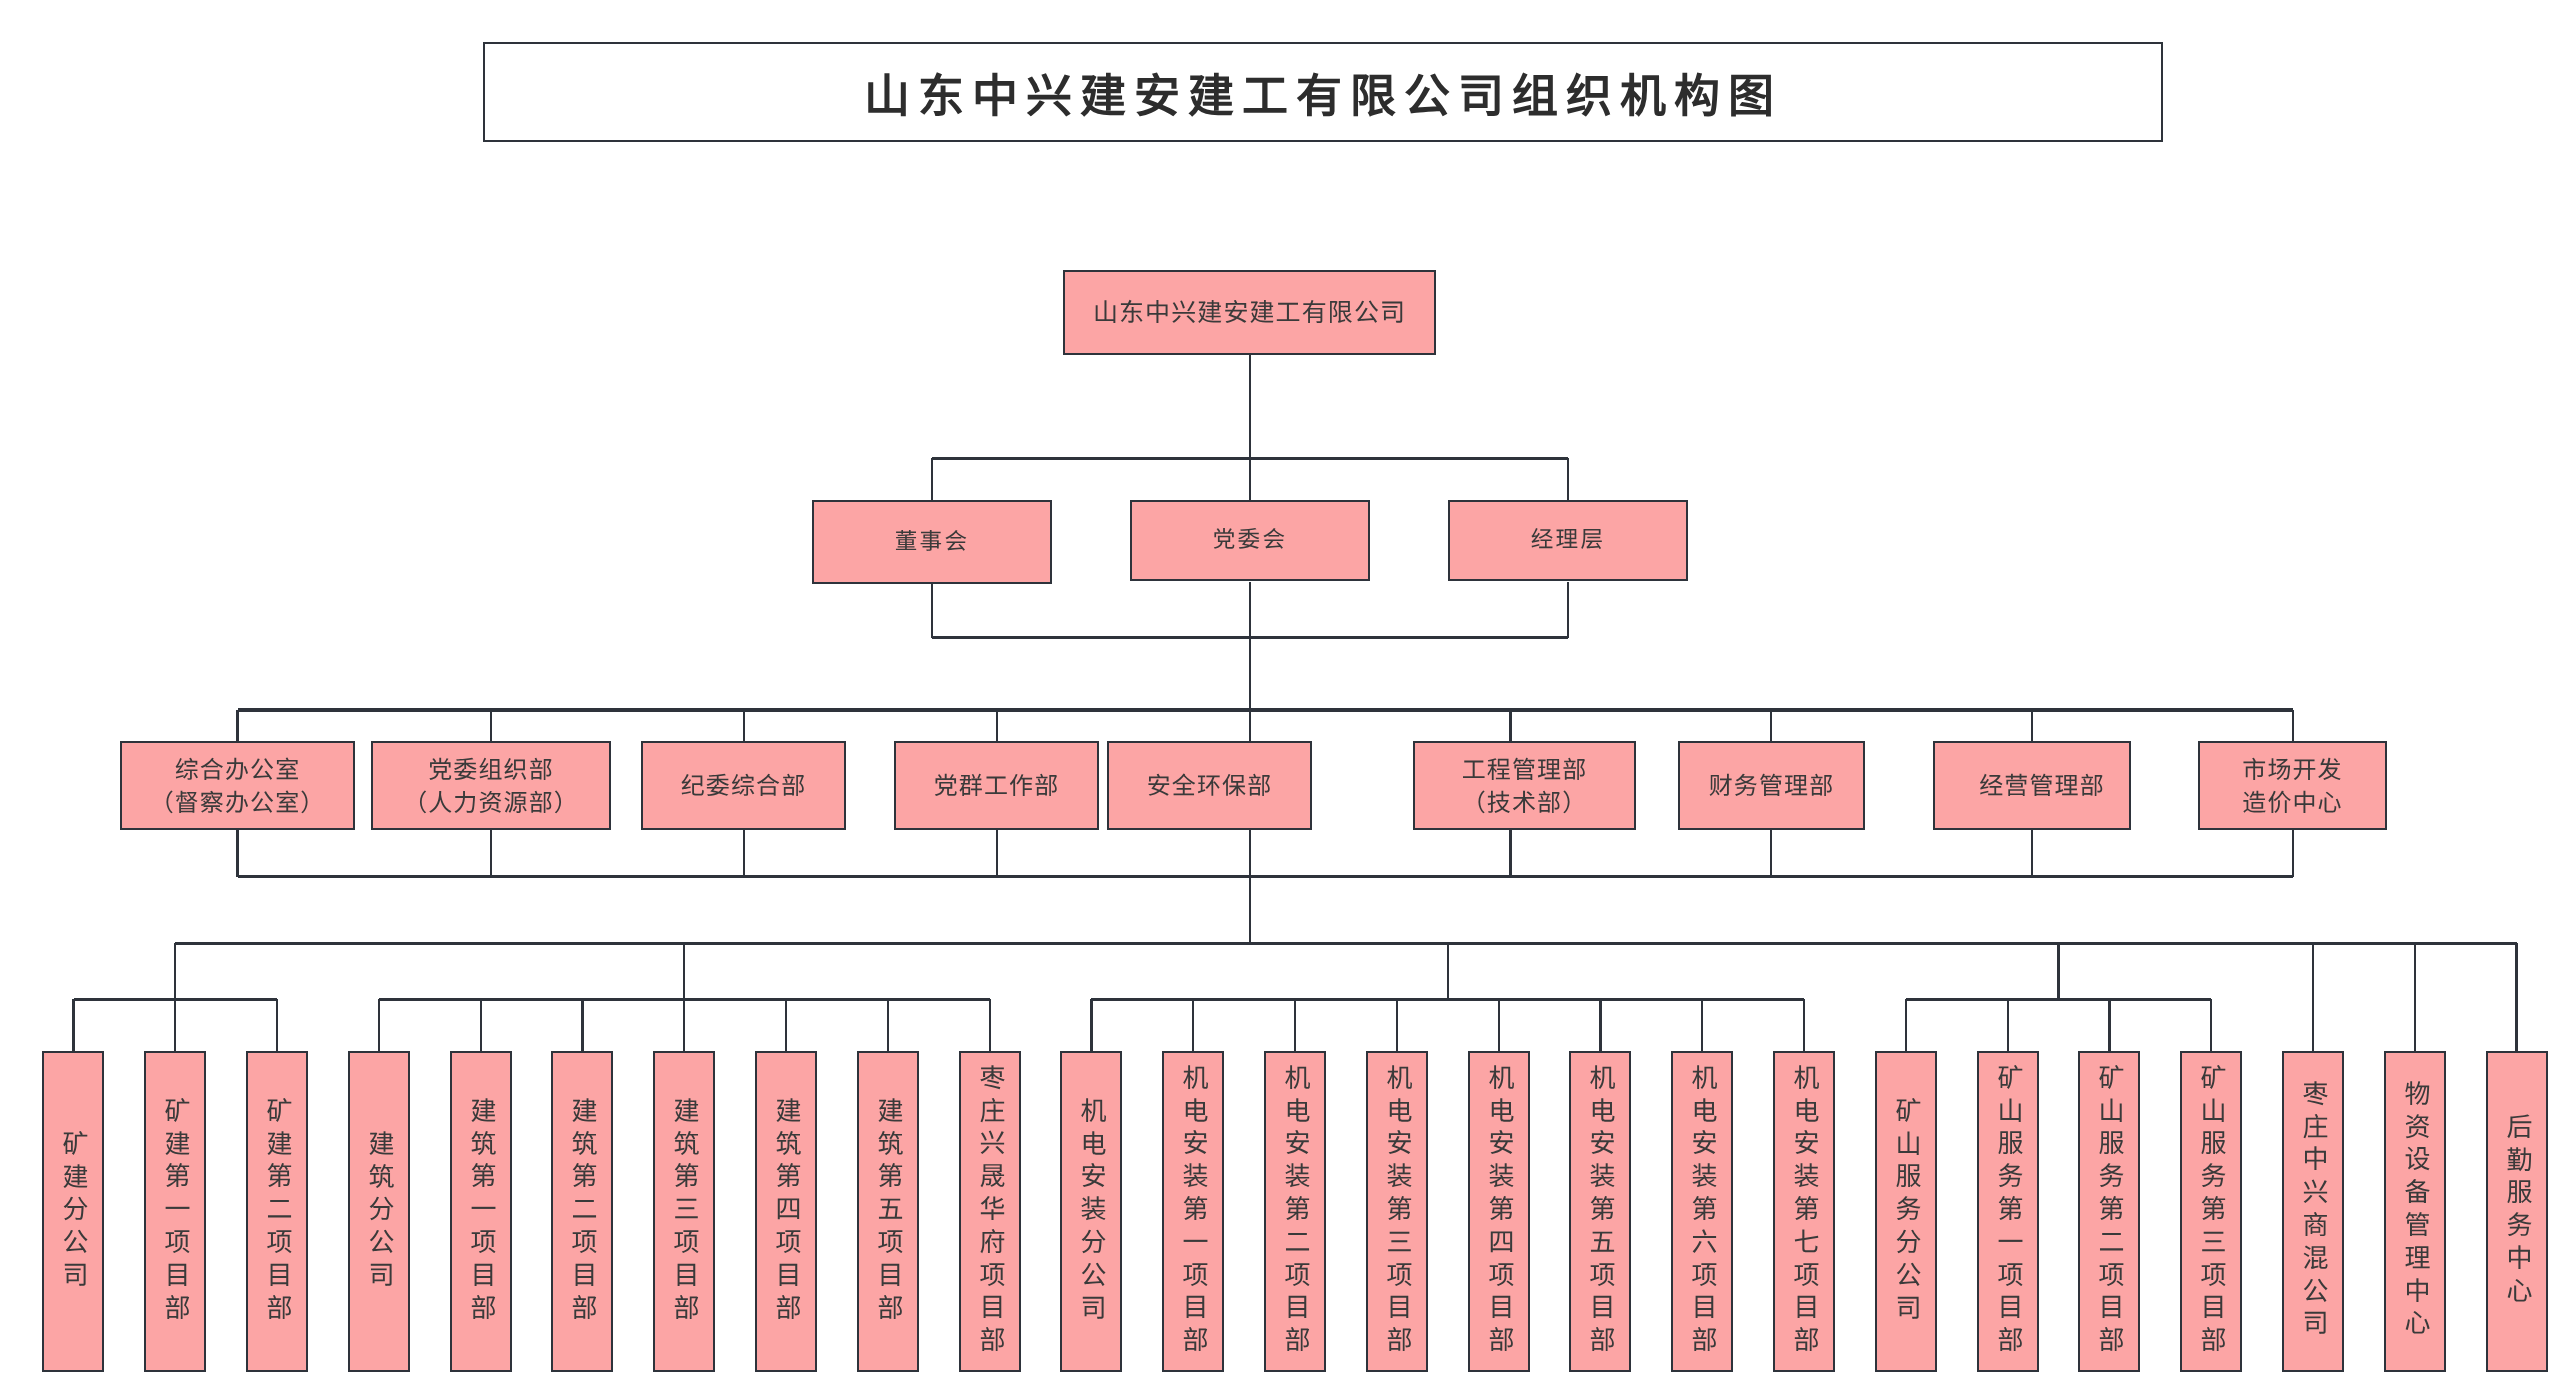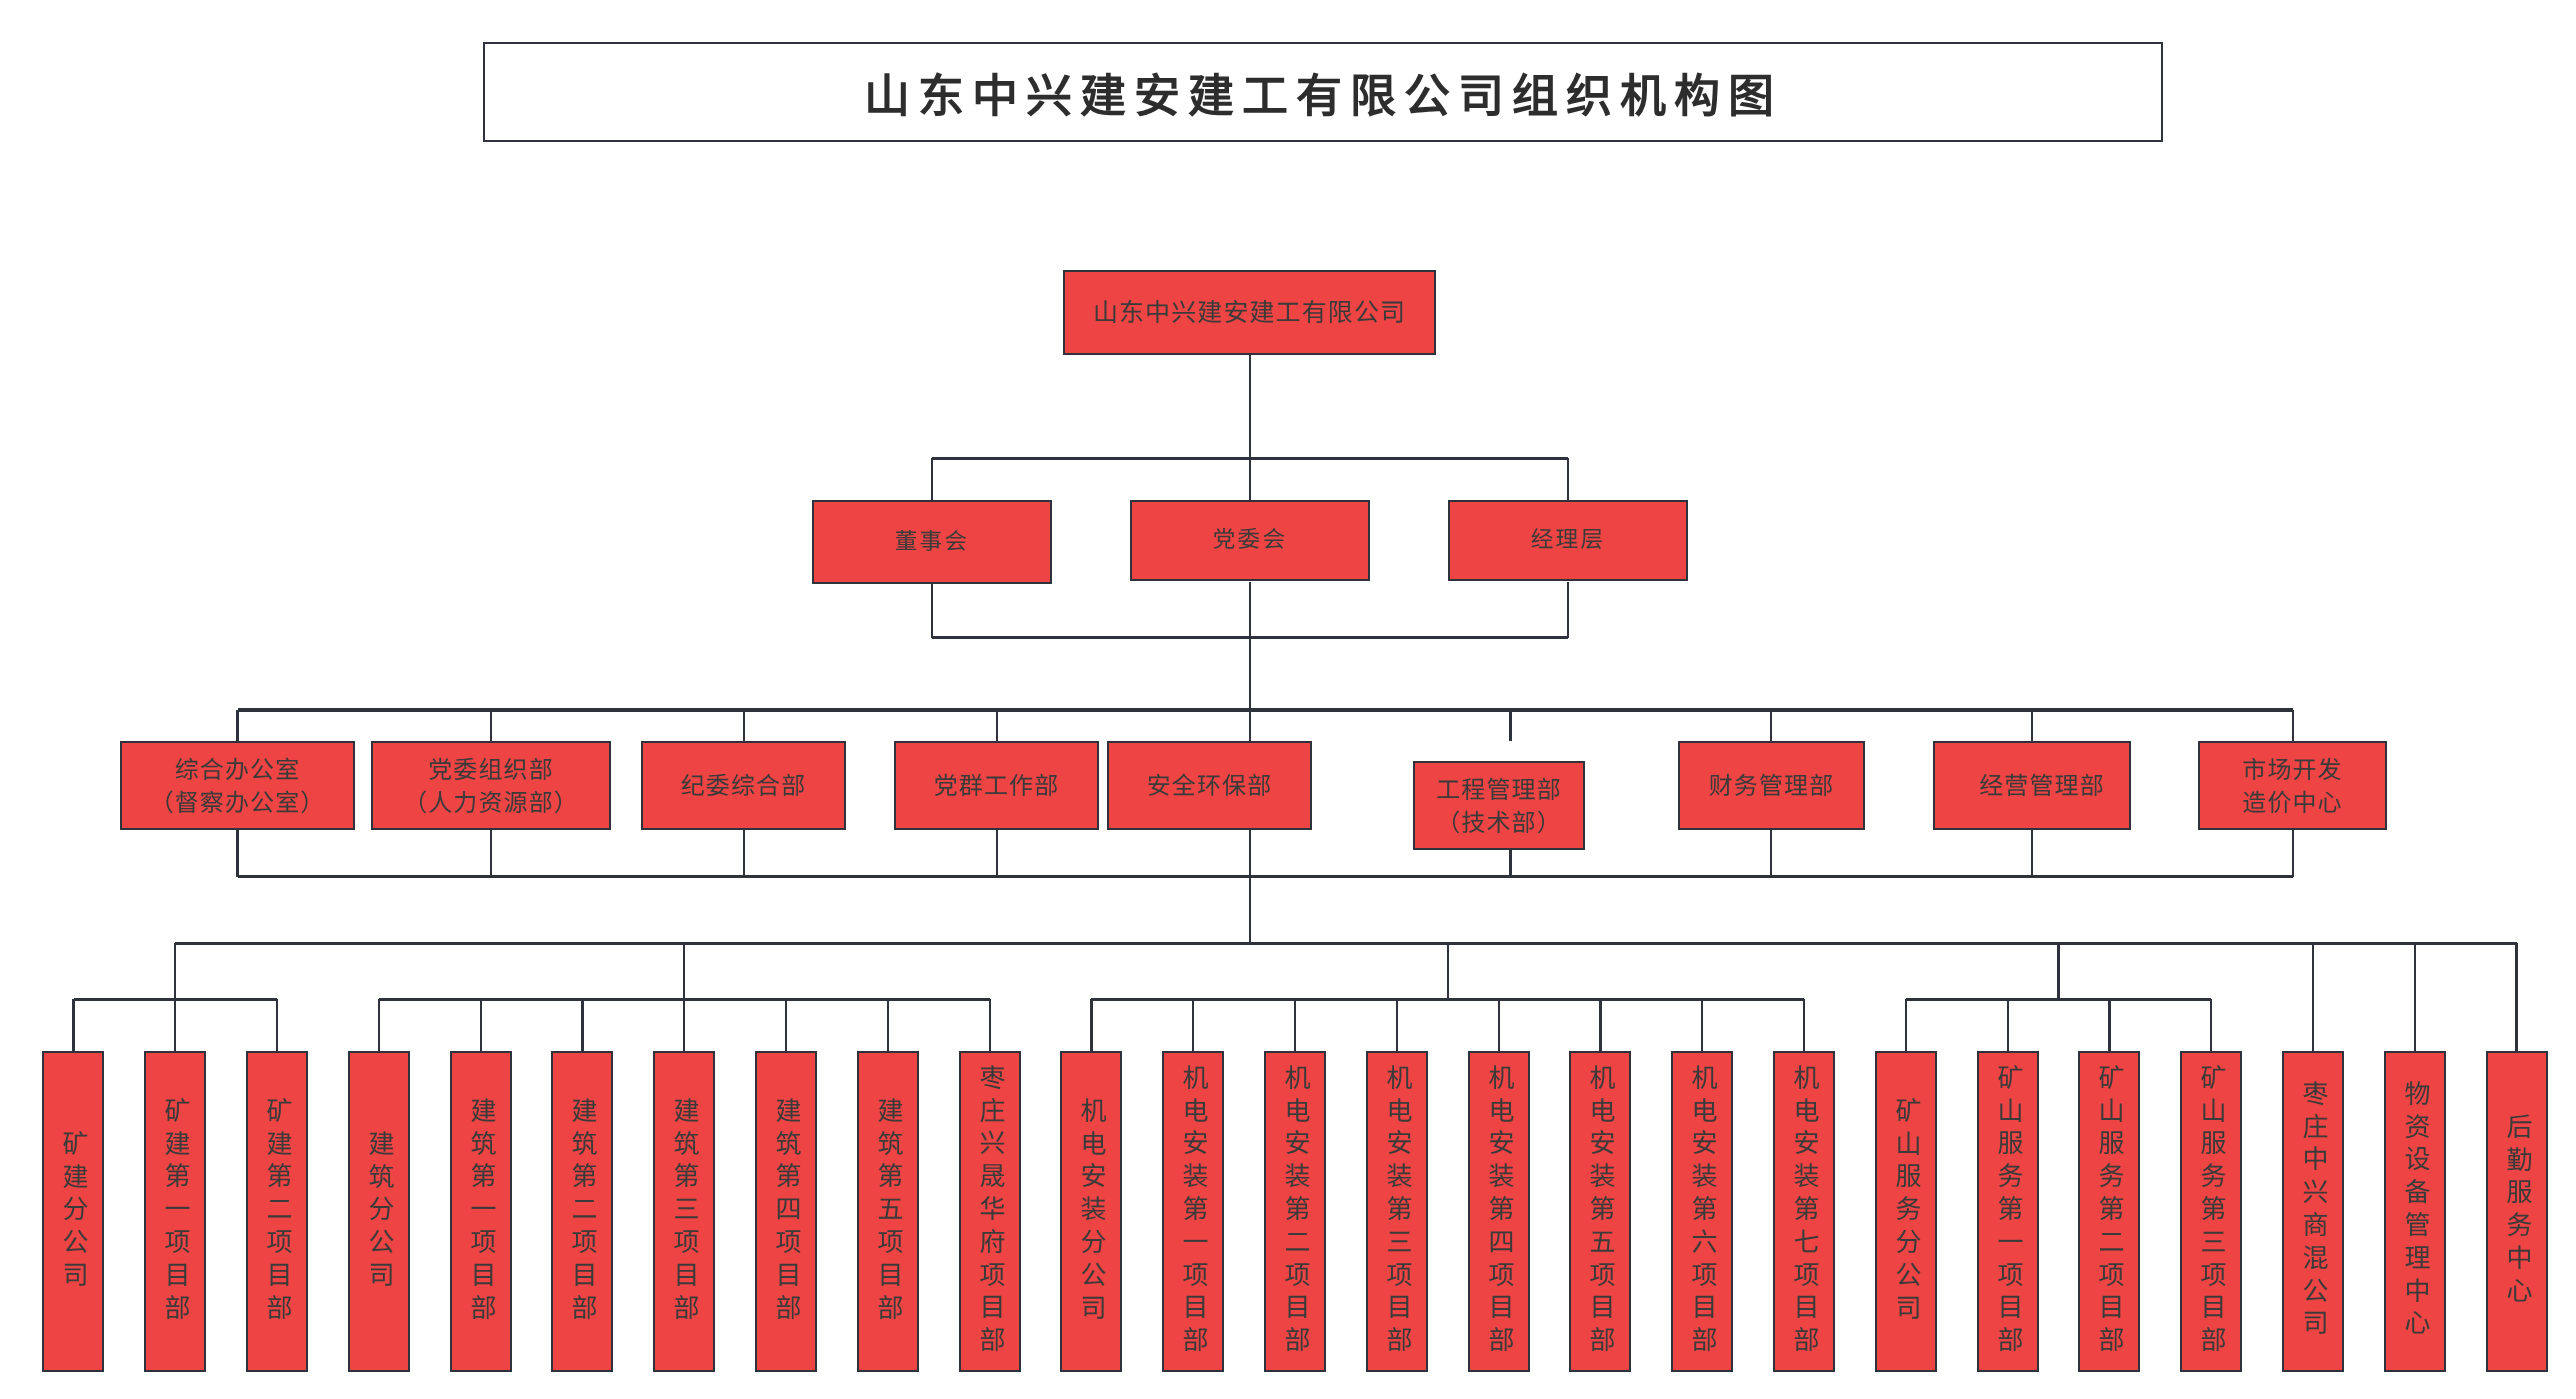--- a/index.html
+++ b/index.html
@@ -10,21 +10,21 @@
     height: 1400px;
     background: #ffffff;
     font-family: "Liberation Sans", sans-serif;
     color: #3a3a3a;
     overflow: hidden;
   }
   #wires { position: absolute; left: 0; top: 0; }
 
   .box {
     position: absolute;
-    background: #ef4444;
+    background: #fca5a5;
     border: 2.8px solid #2e333b;
     display: flex;
     flex-direction: column;
     align-items: center;
     justify-content: center;
     text-align: center;
     line-height: 1.25;
   }
 
   .title-box {
@@ -165,21 +165,21 @@
 
   </div>
   <div class="box dept-box" style="left: 894px; top: 741px; width: 205px; height: 89px;">
     <span class="ln">党群工作部</span>
 
   </div>
   <div class="box dept-box" style="left: 1107px; top: 741px; width: 205px; height: 89px;">
     <span class="ln">安全环保部</span>
 
   </div>
-  <div class="box dept-box" style="left: 1413px; top: 741px; width: 172px; height: 89px; margin-top: 20px;">
+  <div class="box dept-box" style="left: 1413px; top: 741px; width: 223px; height: 89px;">
     <span class="ln">工程管理部</span>
     <span class="ln">（技术部）</span>
   </div>
   <div class="box dept-box" style="left: 1678px; top: 741px; width: 187px; height: 89px;">
     <span class="ln">财务管理部</span>
 
   </div>
   <div class="box dept-box" style="left: 1933px; top: 741px; width: 198px; height: 89px; padding-left: 20px;">
     <span class="ln">经营管理部</span>
 

